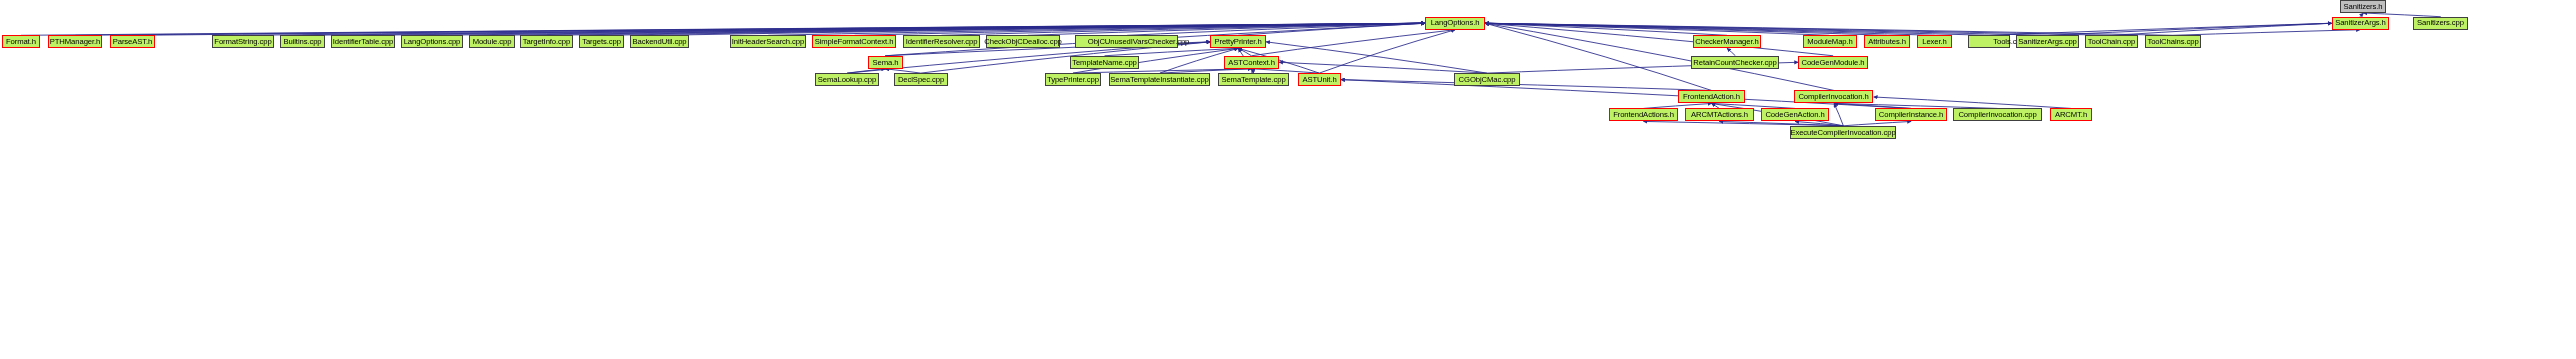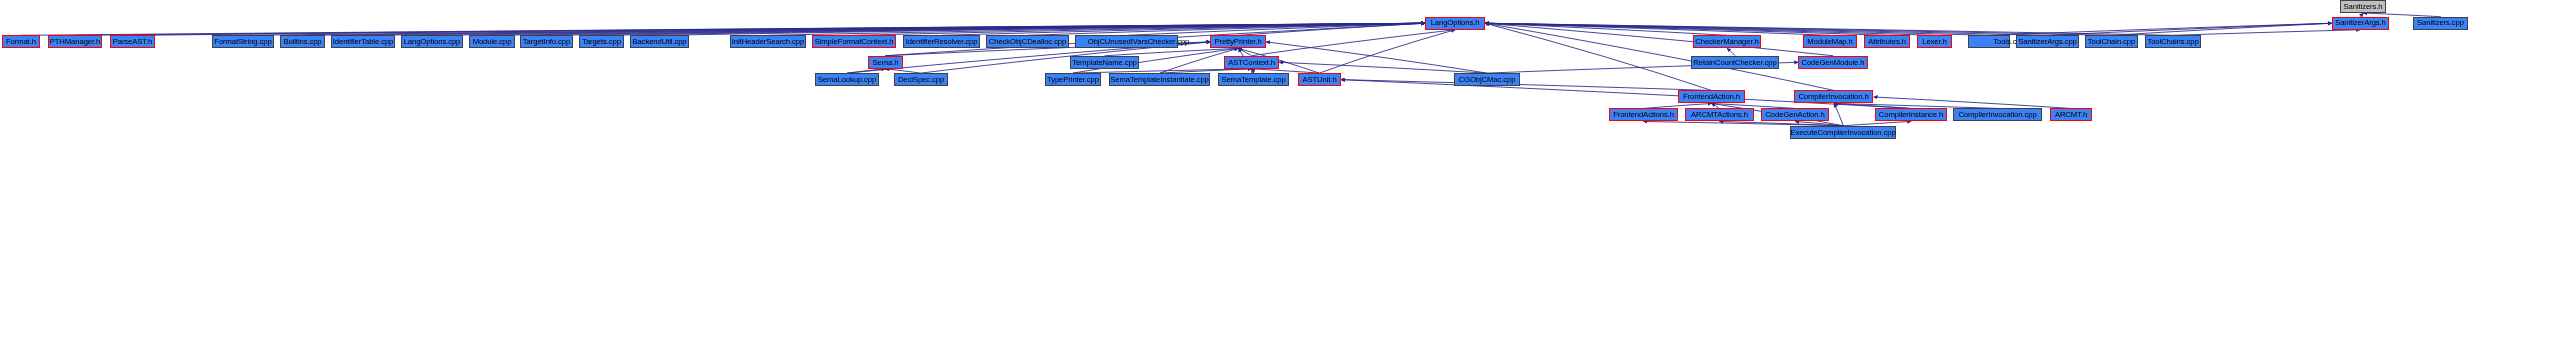--- a/index.html
+++ b/index.html
@@ -30,21 +30,21 @@
     box-sizing: border-box;
     display: flex;
     align-items: center;
     justify-content: center;
     height: 13px;
     white-space: nowrap;
     font-size: 7.7px;
     line-height: 1;
     letter-spacing: -0.1px;
     color: #000000;
-    background: #3b82f6;
+    background: #bef264;
     border: 0.6px solid #404040;
     cursor: pointer;
     z-index: 5;
   }
   .node.header {
     border: 0.6px solid #ff0000;
   }
   .node.current {
     background: #bfbfbf;
     border: 0.6px solid #404040;
@@ -184,21 +184,21 @@
       </div>
       <div class="node source" style="left: 730px; top: 35px; width: 76px;">
         <span>InitHeaderSearch.cpp</span>
       </div>
       <div class="node header" style="left: 812px; top: 35px; width: 84px;">
         <span>SimpleFormatContext.h</span>
       </div>
       <div class="node source" style="left: 903px; top: 35px; width: 77px; justify-content: center;">
         <span>IdentifierResolver.cpp</span>
       </div>
-      <div class="node source" style="left: 986px; top: 35px; width: 83px;">
+      <div class="node source" style="left: 986px; top: 35px; width: 74px;">
         <span>CheckObjCDealloc.cpp</span>
       </div>
       <div class="node source" style="left: 1075px; top: 35px; width: 103px; padding-left: 24px;">
         <span>ObjCUnusedIVarsChecker.cpp</span>
       </div>
       <div class="node header" style="left: 1210px; top: 35px; width: 56px;">
         <span>PrettyPrinter.h</span>
       </div>
       <div class="node header" style="left: 1693px; top: 35px; width: 68px;">
         <span>CheckerManager.h</span>

